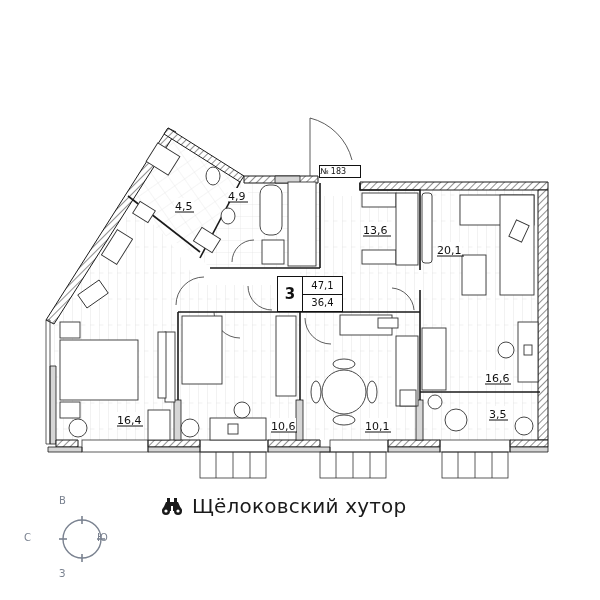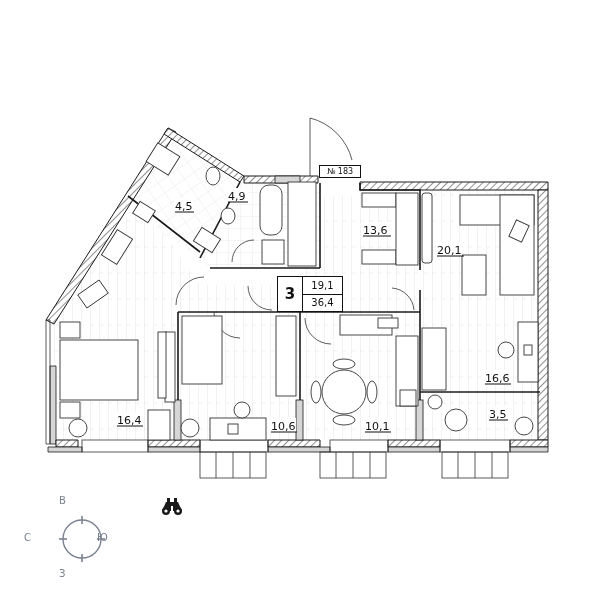--- a/index.html
+++ b/index.html
@@ -18,21 +18,21 @@
   .ul { stroke:#111; stroke-width:1; }
   .title-wrap { position:absolute; left:160px; top:490px; height:32px; display:flex; align-items:center; gap:8px; }
   .title-text { font-family:"DejaVu Sans", sans-serif; font-size:20px; color:#1a1a1a; letter-spacing:0.2px; }
   .compass { position:absolute; left:20px; top:485px; width:110px; height:110px; }
   .cdir { position:absolute; font-family:"DejaVu Sans", sans-serif; font-size:10px; color:#7a8290; }
   .info-box { position:absolute; left:277px; top:276px; width:64px; height:34px; border:1.4px solid #111; background:#fff; display:flex; }
   .info-rooms { width:24px; border-right:1.2px solid #111; display:flex; align-items:center; justify-content:center; font-size:15px; font-weight:bold; color:#111; }
   .info-areas { flex:1; display:flex; flex-direction:column; }
   .info-areas div { flex:1; display:flex; align-items:center; justify-content:center; font-size:10px; color:#111; }
   .info-areas div + div { border-top:1.2px solid #111; }
-  .aptno { position:absolute; left:319px; top:165px; width:40px; height:11px; border:1.2px solid #111; background:#fff; font-size:8px; line-height:11px; text-align:center; color:#111; }
+  .aptno { position:absolute; left:319px; top:165px; width:40px; height:11px; border:1.2px solid #111; background:#fff; font-size:8px; line-height:11px; text-align:left; color:#111; }
 </style>
 </head>
 <body>
 
 <svg id="plan" viewBox="0 0 600 600" xmlns="http://www.w3.org/2000/svg">
   <defs>
     <pattern id="hatch" width="5" height="5" patternUnits="userSpaceOnUse" patternTransform="rotate(45)">
       <rect width="5" height="5" fill="#fff"></rect>
       <line x1="0" y1="0" x2="0" y2="5" stroke="#222" stroke-width="1"></line>
     </pattern>
@@ -242,37 +242,38 @@
         <line class="ul" x1="489" y1="420" x2="508" y2="420"></line>
       </g>
   </g>
 </svg>
 
 <div class="aptno">№ 183</div>
 
 <div class="info-box">
   <div class="info-rooms">3</div>
   <div class="info-areas">
-    <div>19,1</div>
+    <div>47,1</div>
     <div>36,4</div>
   </div>
 </div>
 
 <div class="title-wrap">
   <svg width="24" height="18" viewBox="0 0 24 18">
     <rect x="7" y="1" width="3" height="6" fill="#1a1a1a"></rect>
     <rect x="14" y="1" width="3" height="6" fill="#1a1a1a"></rect>
     <rect x="9" y="5" width="6" height="4" fill="#1a1a1a"></rect>
     <path d="M2 14 L6 5 L11 5 L11 14 Z" fill="#1a1a1a"></path>
     <path d="M22 14 L18 5 L13 5 L13 14 Z" fill="#1a1a1a"></path>
     <circle cx="6" cy="14" r="4" fill="#1a1a1a"></circle>
     <circle cx="18" cy="14" r="4" fill="#1a1a1a"></circle>
     <circle cx="6" cy="14" r="1.6" fill="#fff"></circle>
     <circle cx="18" cy="14" r="1.6" fill="#fff"></circle>
   </svg>
+  <span class="title-text">Щёлоковский хутор</span>
 </div>
 
 <div class="compass">
   <svg width="110" height="110" viewBox="0 0 110 110" style="position:absolute;left:0;top:0;">
     <circle cx="62" cy="54" r="19" fill="none" stroke="#7a8290" stroke-width="1.4"></circle>
     <line x1="62" y1="31" x2="62" y2="39" stroke="#7a8290" stroke-width="1.6"></line>
     <line x1="62" y1="69" x2="62" y2="77" stroke="#7a8290" stroke-width="1.6"></line>
     <line x1="39" y1="54" x2="47" y2="54" stroke="#7a8290" stroke-width="1.6"></line>
     <line x1="77" y1="54" x2="85" y2="54" stroke="#7a8290" stroke-width="1.6"></line>
   </svg>

